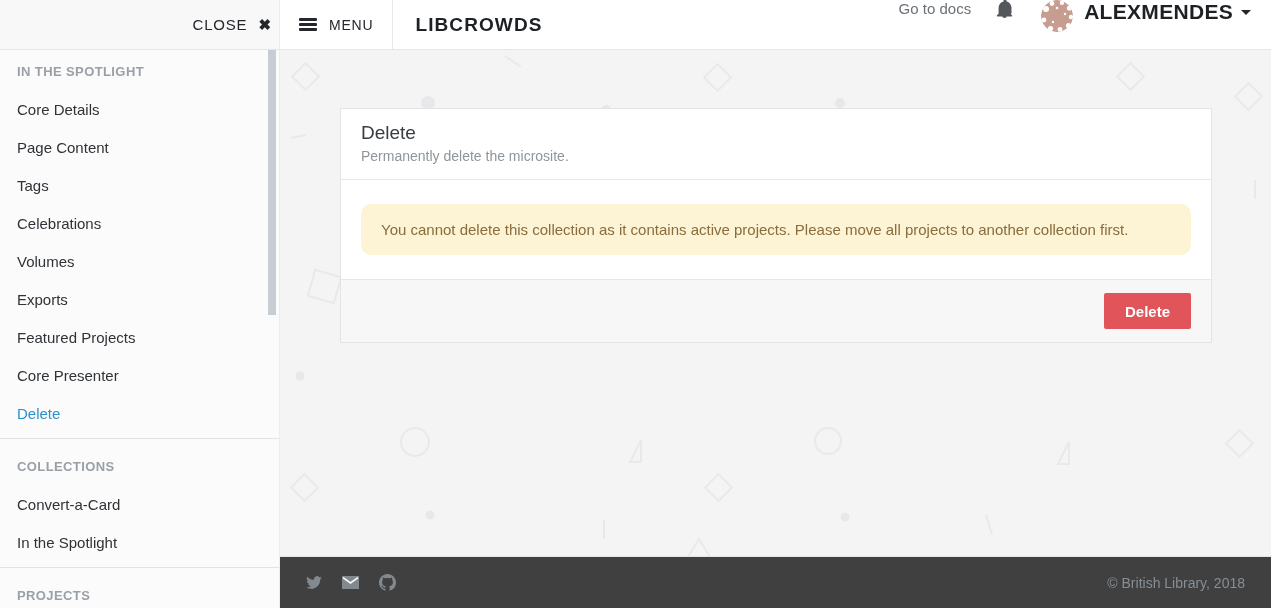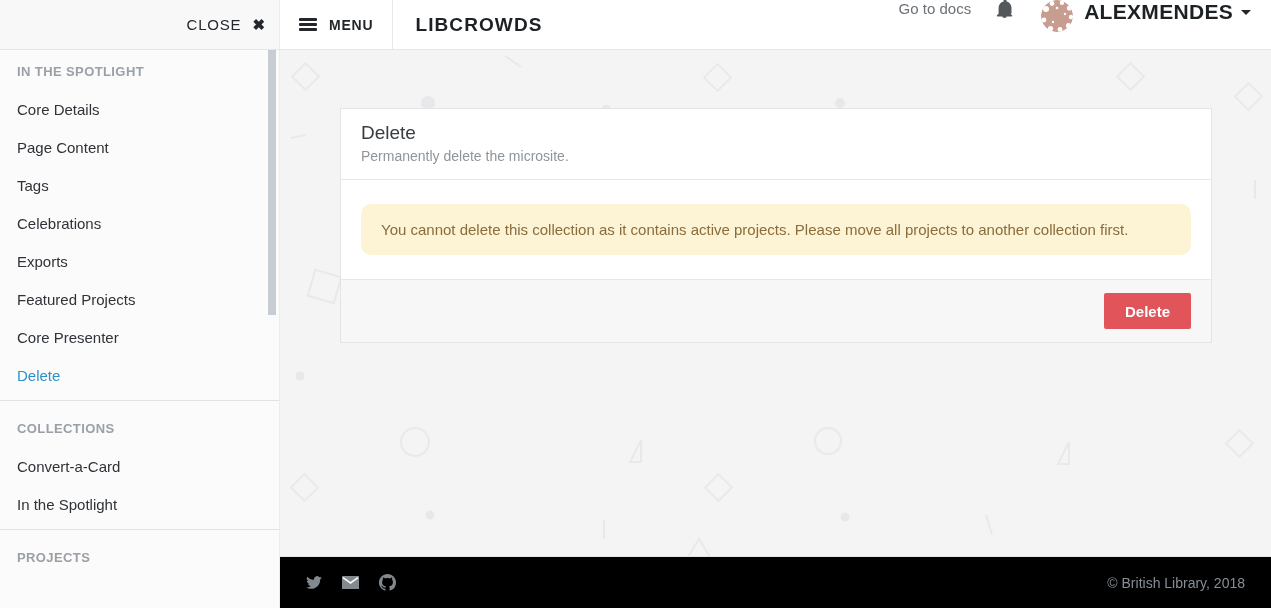--- a/index.html
+++ b/index.html
@@ -4,28 +4,28 @@
 <style>
   * { margin:0; padding:0; box-sizing:border-box; }
   html,body { width:1271px; height:608px; overflow:hidden; background:#f4f4f5;
               font-family:"Liberation Sans", sans-serif; }
 
   
   .topnav { position:absolute; top:0; left:0; width:1271px; height:50px; display:flex;
             background:#fff; border-bottom:1px solid #e5e5e7; z-index:30; }
   .sidebar-header { width:280px; height:100%; background:#f8f8f8; border-right:1px solid #ececee;
             display:flex; align-items:center; justify-content:flex-end; gap:11px;
-            padding-right:14px; cursor:pointer; }
+            padding-right:8px; cursor:pointer; }
   .close-label { font-size:15px; letter-spacing:.8px; color:#23272b; }
   .close-x { font-size:15px; font-weight:bold; color:#23272b; }
   .menu-toggle { display:flex; align-items:center; gap:12px; padding:0 19px;
             border-right:1px solid #e9e9eb; cursor:pointer; }
   .hamburger { width:18px; height:13px; display:flex; flex-direction:column; justify-content:space-between; }
   .hamburger span { display:block; height:3px; background:#23272b; border-radius:1px; }
-  .menu-label { font-size:14px; font-weight:bold; letter-spacing:.8px; color:#23272b; }
+  .menu-label { font-size:14px; font-weight:normal; letter-spacing:.8px; color:#23272b; }
   .brand { display:flex; align-items:center; padding-left:22px; font-size:19px; font-weight:bold;
            letter-spacing:1.1px; color:#1d2124; }
   .nav-right { margin-left:auto; display:flex; align-items:flex-start; padding-right:20px; }
   .docs-link { color:#6b7177; font-size:15px; cursor:pointer; margin-right:25px; }
   .bell-wrap { margin-right:28px; cursor:pointer; display:flex; align-items:center; }
   .avatar { width:32px; height:32px; border-radius:50%; overflow:hidden; margin-right:11px; cursor:pointer; flex:none; }
   .user-menu { display:flex; align-items:center; gap:8px; cursor:pointer; }
   .username { font-size:21px; font-weight:bold; color:#1d2124; letter-spacing:.3px; }
   .caret { width:0; height:0; border-left:5px solid transparent; border-right:5px solid transparent;
            border-top:5px solid #23272b; }
@@ -54,21 +54,21 @@
   .card-body { padding:24px 20px; }
   .alert-warning { background:#fdf3d5; color:#8a6d3b; font-size:15px; line-height:25px;
           padding:13px 20px; border-radius:10px; }
   .card-footer { background:#f7f7f8; border-top:1px solid #e7e7e9; padding:13px 20px;
           display:flex; justify-content:flex-end; }
   .btn-danger { background:#e0545a; color:#fff; font-family:"Liberation Sans",sans-serif;
           font-size:15px; font-weight:bold; border:none; border-radius:2px;
           padding:0 21px; height:36px; cursor:pointer; }
 
   
-  .page-footer { position:absolute; left:0; bottom:0; width:991px; height:52px; background:#000000;
+  .page-footer { position:absolute; left:0; bottom:0; width:991px; height:52px; background:#404040;
           border-top:1px solid #e6e6e8; display:flex; align-items:center; padding:0 26px; z-index:10; }
   .social { display:flex; align-items:center; gap:20px; }
   .social .icon { display:flex; align-items:center; cursor:pointer; }
   .social svg { fill:#82898f; }
   .copyright { margin-left:auto; color:#868e96; font-size:14px; }
 </style>
 </head>
 <body>
 
 <div class="topnav">
@@ -128,20 +128,23 @@
         <span class="sb-item">Core Details</span>
       </div>
     <div class="sb-row">
         <span class="sb-item">Page Content</span>
       </div>
     <div class="sb-row">
         <span class="sb-item">Tags</span>
       </div>
     <div class="sb-row">
         <span class="sb-item">Celebrations</span>
+      </div>
+    <div class="sb-row">
+        <span class="sb-item">Volumes</span>
       </div>
     <div class="sb-row">
         <span class="sb-item">Exports</span>
       </div>
     <div class="sb-row">
         <span class="sb-item">Featured Projects</span>
       </div>
     <div class="sb-row">
         <span class="sb-item">Core Presenter</span>
       </div>

